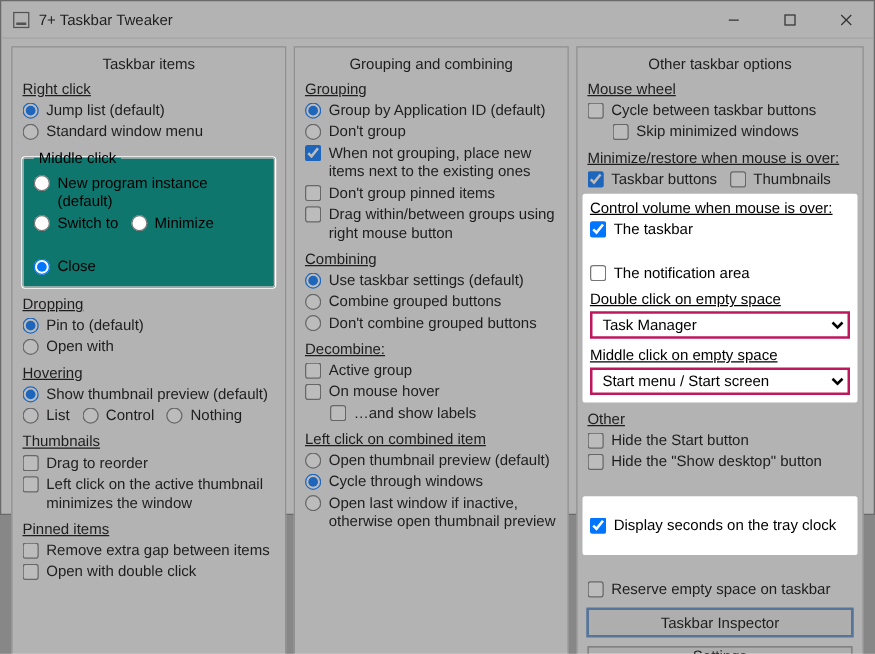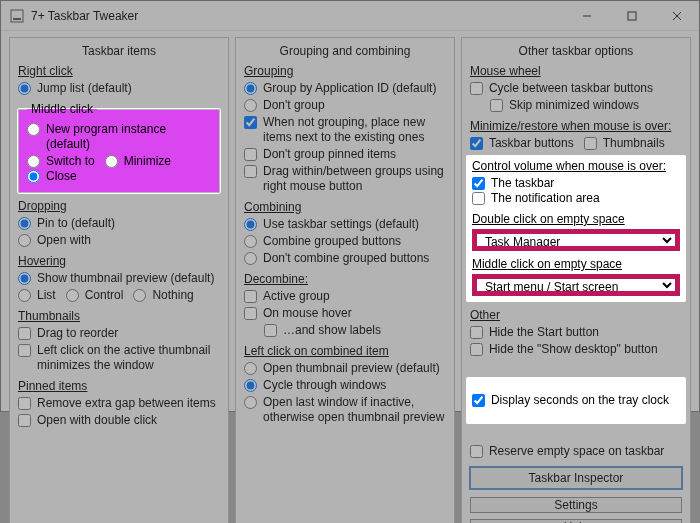--- a/index.html
+++ b/index.html
@@ -79,50 +79,50 @@
     display: flex;
     align-items: flex-start;
     gap: 6px;
     margin: 2px 0;
     font-size: 12px;
     line-height: 15px;
   }
   .opt input { margin-top: 1px; flex-shrink:0; }
   .opt span { flex: 1; }
   .sub { margin-left: 20px; }
-  .inline-opts { display:flex; flex-wrap:wrap; gap:0 10px; }
+  .inline-opts { display:flex; flex-wrap:wrap; gap:20px 10px; }
   .inline-opts .opt { margin:0; }
   fieldset.mc {
     border: 1px solid #b8b8b8;
     padding: 4px 8px 8px 8px;
     margin: 6px 0;
   }
   fieldset.mc legend { padding: 0 4px; font-size:12px; }
   .bright {
-    background: #d946ef;
+    background: #0f766e;
     position: relative;
     z-index: 200;
     border-radius: 2px;
     box-shadow: 0 0 0 1px #fff;
   }
   fieldset.mc.bright { padding:4px 8px 8px 8px; }
   .bright-block {
     background:#fff;
     position:relative;
     z-index:200;
     padding:4px 6px 6px 6px;
     margin: 4px -4px;
     border-radius:2px;
   }
   select.dd {
     width: 100%;
     font-size: 12px;
     height: 22px;
     background:#fff;
-    border:5px solid #be185d;
+    border:2px solid #be185d;
     padding-left:4px;
   }
   .btnrow {
     display:flex;
     gap:6px;
     margin-top:8px;
     flex-direction:column;
   }
   button.btn {
     flex:1;
@@ -179,20 +179,24 @@
     <div class="columns">
 
       <div class="col">
         <div class="colhead">Taskbar items</div>
 
         <div class="section-label">Right click</div>
         <label class="opt">
             <input type="radio" checked="" style="">
             <span>Jump list (default)</span>
           </label>
+        <label class="opt">
+            <input type="radio" style="">
+            <span>Standard window menu</span>
+          </label>
 
         <fieldset class="mc bright">
           <legend>Middle click</legend>
           <label class="opt">
               <input type="radio" style="">
               <span>New program instance (default)</span>
             </label>
           <div class="inline-opts">
             <label class="opt">
                 <input type="radio" style="">

